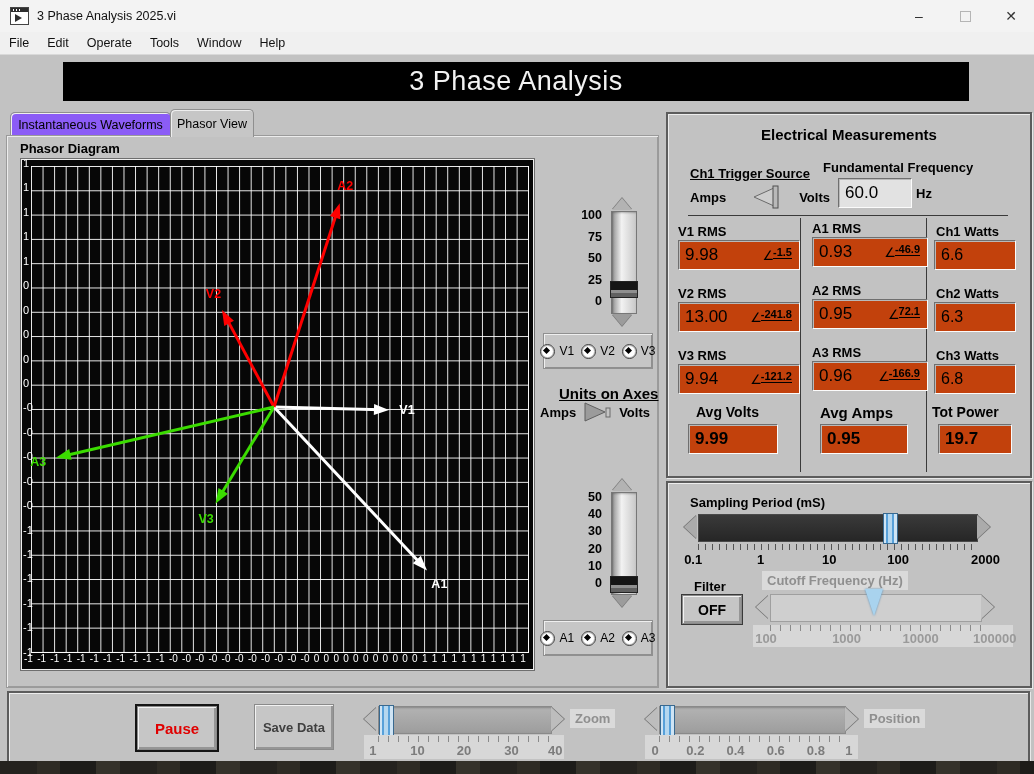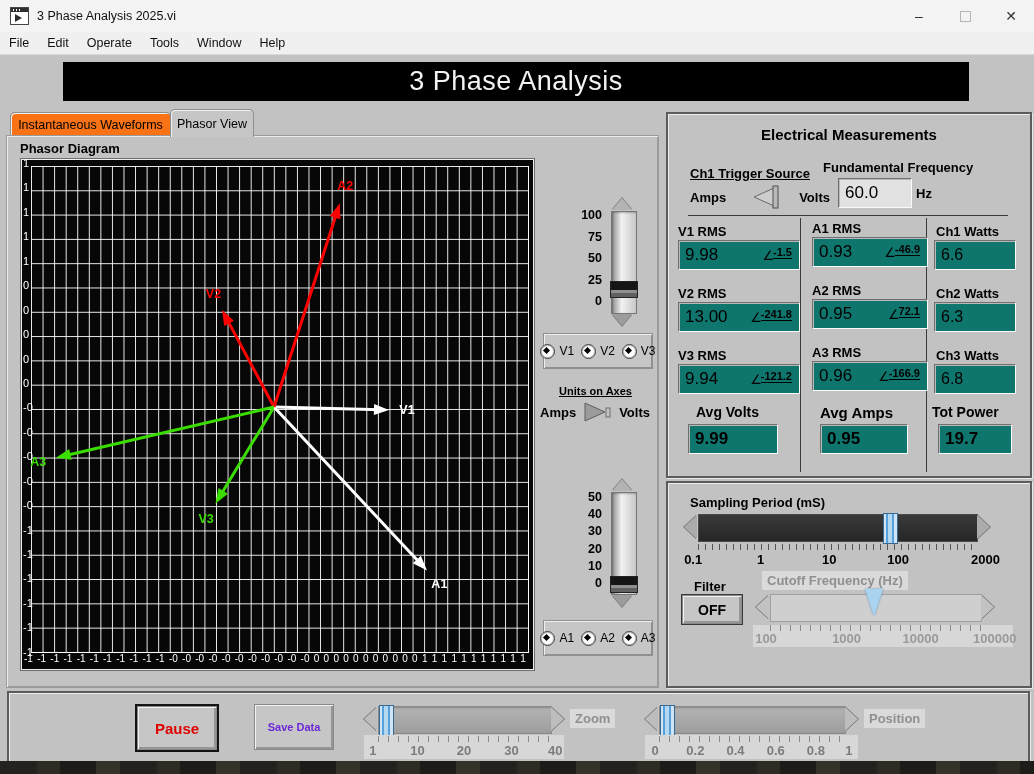--- a/index.html
+++ b/index.html
@@ -18,21 +18,21 @@
   
   .menubar{position:absolute;left:0;top:32px;width:1034px;height:22px;background:#f0f0f0;display:flex;align-items:center;border-bottom:1px solid #d9d9d9;}
   .menu-item{font-size:12.5px;padding:0 9px;color:#111;}
   
   .banner{position:absolute;left:63px;top:62px;width:906px;height:39px;background:#000;color:#f2f2f2;
           display:flex;align-items:center;justify-content:center;font-size:27px;letter-spacing:.5px;}
   
   .tab{position:absolute;font-size:12.5px;display:flex;align-items:center;justify-content:center;
        border:1px solid #8f8f8f;border-bottom:none;border-radius:5px 5px 0 0;
        box-shadow:inset 1px 1px 0 #eee;}
-  .tab.inactive{left:10px;top:112px;width:159px;height:24px;background:#f97316;}
+  .tab.inactive{left:10px;top:112px;width:159px;height:24px;background:#8b5cf6;}
   .tab.active{left:170px;top:109px;width:82px;height:27px;background:#c6c6c6;z-index:3;}
   .tabpanel{position:absolute;left:6px;top:135px;width:651px;height:551px;background:#c2c2c2;
             border:1px solid #9a9a9a;box-shadow:inset 1px 1px 0 #ececec, inset -1px -1px 0 #9b9b9b;}
   .plot-title{position:absolute;left:20px;top:141px;font-weight:bold;font-size:13px;z-index:2;}
   
   .plot{position:absolute;left:21px;top:159px;width:511px;height:509px;background:#070707;
         border:1px solid #efefef;box-shadow:0 0 0 1px #6e6e6e;z-index:2;}
   .grid{position:absolute;left:9px;top:6px;width:497px;height:486px;
         background-image:linear-gradient(to right,rgba(255,255,255,.92) 1px,transparent 1px),
                          linear-gradient(to bottom,rgba(255,255,255,.92) 1px,transparent 1px);
@@ -55,26 +55,26 @@
   
   .rgroup{position:absolute;background:#c6c6c6;border:1px solid #909090;
           box-shadow:inset 1px 1px 0 #efefef, inset -1px -1px 0 #8f8f8f;
           display:flex;align-items:center;justify-content:center;gap:7px;}
   .radio{display:flex;align-items:center;gap:4px;font-size:12px;}
   .rdot{width:13px;height:13px;border-radius:50%;background:#fff;border:1px solid #3c3c3c;position:relative;box-shadow:inset 0 0 0 1px #bbb;}
   .rdot:after{content:"";position:absolute;left:3px;top:3px;width:5px;height:5px;background:#000;transform:rotate(45deg);}
   
   .tgl-row{position:absolute;display:flex;align-items:center;}
   .tgl-row b{font-size:13px;}
-  .ulabel{position:absolute;font-weight:bold;font-size:11px;text-decoration:underline;}
+  .ulabel{position:absolute;font-weight:bold;font-size:15px;text-decoration:underline;}
   
   .panel{position:absolute;background:#c2c2c2;border:2px solid #5c5c5c;
          box-shadow:inset 1px 1px 0 #ededed, 1px 1px 0 #e8e8e8;}
   .blabel{position:absolute;font-weight:bold;font-size:13px;white-space:nowrap;}
-  .numbox{position:absolute;background:#0f766e;border-top:1px solid #6f6f6f;border-left:1px solid #6f6f6f;
+  .numbox{position:absolute;background:#c2410c;border-top:1px solid #6f6f6f;border-left:1px solid #6f6f6f;
           border-bottom:1px solid #fbfbfb;border-right:1px solid #fbfbfb;box-shadow:inset 1px 1px 0 #b9b9b9;
           display:flex;align-items:center;font-size:17px;padding-left:6px;}
   .angle{margin-left:auto;padding-right:7px;font-size:13px;display:flex;align-items:center;}
   .angle .num{font-size:11px;font-weight:bold;border-bottom:1.5px solid #000;transform:translateY(-3px);margin-left:-1px;}
   .vdiv{position:absolute;width:1px;background:#3a3a3a;}
   .hdiv{position:absolute;height:1px;background:#3a3a3a;}
   
   .harrow{position:absolute;width:0;height:0;}
   .harrow.left{border-top:12px solid transparent;border-bottom:12px solid transparent;border-right:13px solid #ababab;filter:drop-shadow(-1px 0 0 #707070);}
   .harrow.right{border-top:12px solid transparent;border-bottom:12px solid transparent;border-left:13px solid #ababab;filter:drop-shadow(1px 0 0 #707070);}
@@ -93,21 +93,21 @@
   .scalerow.dgray span{font-weight:bold;font-size:13px;color:#9a9a9a;}
   .ltstrip{position:absolute;background:#d7d7d7;}
   .dislabel{position:absolute;background:#dadada;color:#8f8f8f;font-weight:bold;font-size:13px;padding:2px 5px;}
   .cutpointer{position:absolute;width:0;height:0;border-left:9px solid transparent;border-right:9px solid transparent;
               border-top:27px solid #a9d3ee;filter:drop-shadow(0 0 1px #5e92b8);}
   
   .raised{background:#c6c6c6;border:1px solid #8a8a8a;box-shadow:inset 1px 1px 0 #f2f2f2, inset -2px -2px 0 #969696;
           display:flex;align-items:center;justify-content:center;text-align:center;}
   .pausebtn{position:absolute;left:128px;top:13px;width:78px;height:42px;outline:2px solid #141414;
             color:#e00000;font-weight:bold;font-size:15px;}
-  .savebtn{position:absolute;left:245px;top:11px;width:78px;height:44px;color:#6d28d9;font-weight:bold;font-size:11px;line-height:15px;white-space:pre-line;}
+  .savebtn{position:absolute;left:245px;top:11px;width:78px;height:44px;color:#404040;font-weight:bold;font-size:13px;line-height:15px;white-space:pre-line;}
   .offbtn{position:absolute;color:#000;font-weight:bold;font-size:14px;outline:1px solid #3a3a3a;}
   
   .desktop{position:absolute;left:0;top:761px;width:1034px;height:13px;
            background:repeating-linear-gradient(90deg,#24221e 0 37px,#2e2b24 37px 60px,#1d1c19 60px 96px,#35322a 96px 120px);}
 </style>
 </head>
 <body>
 
 <div id="win">
 

